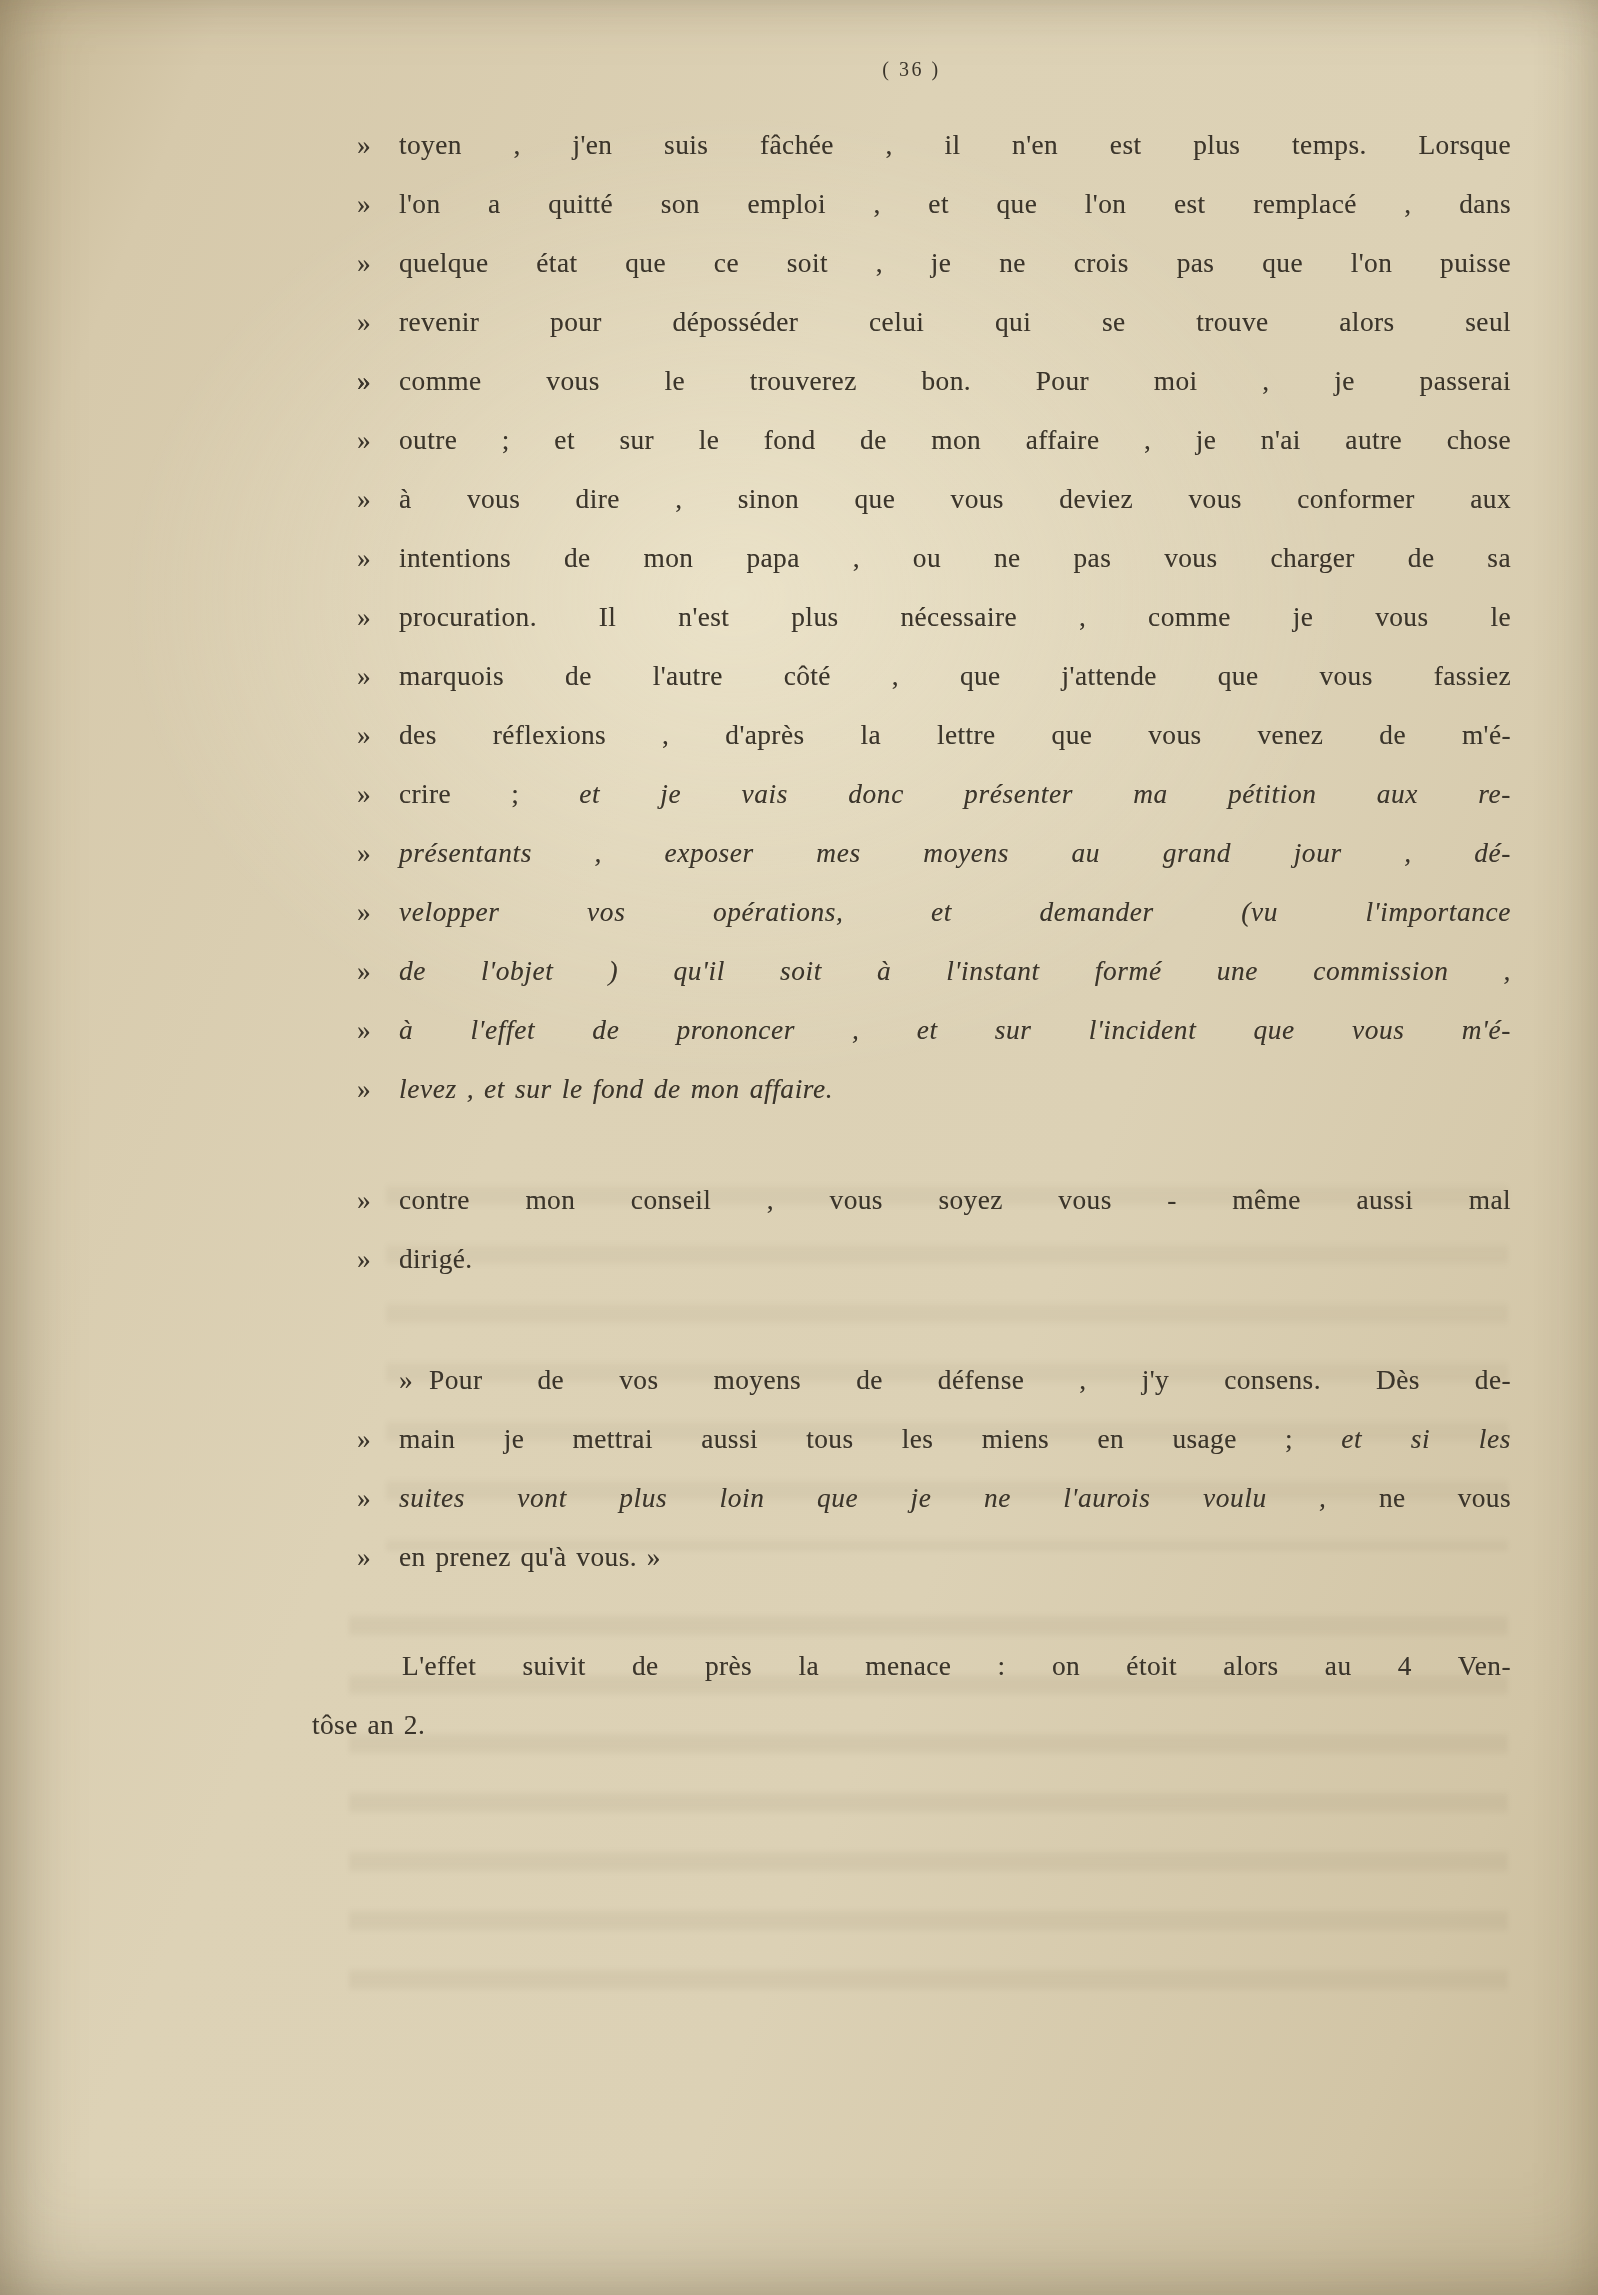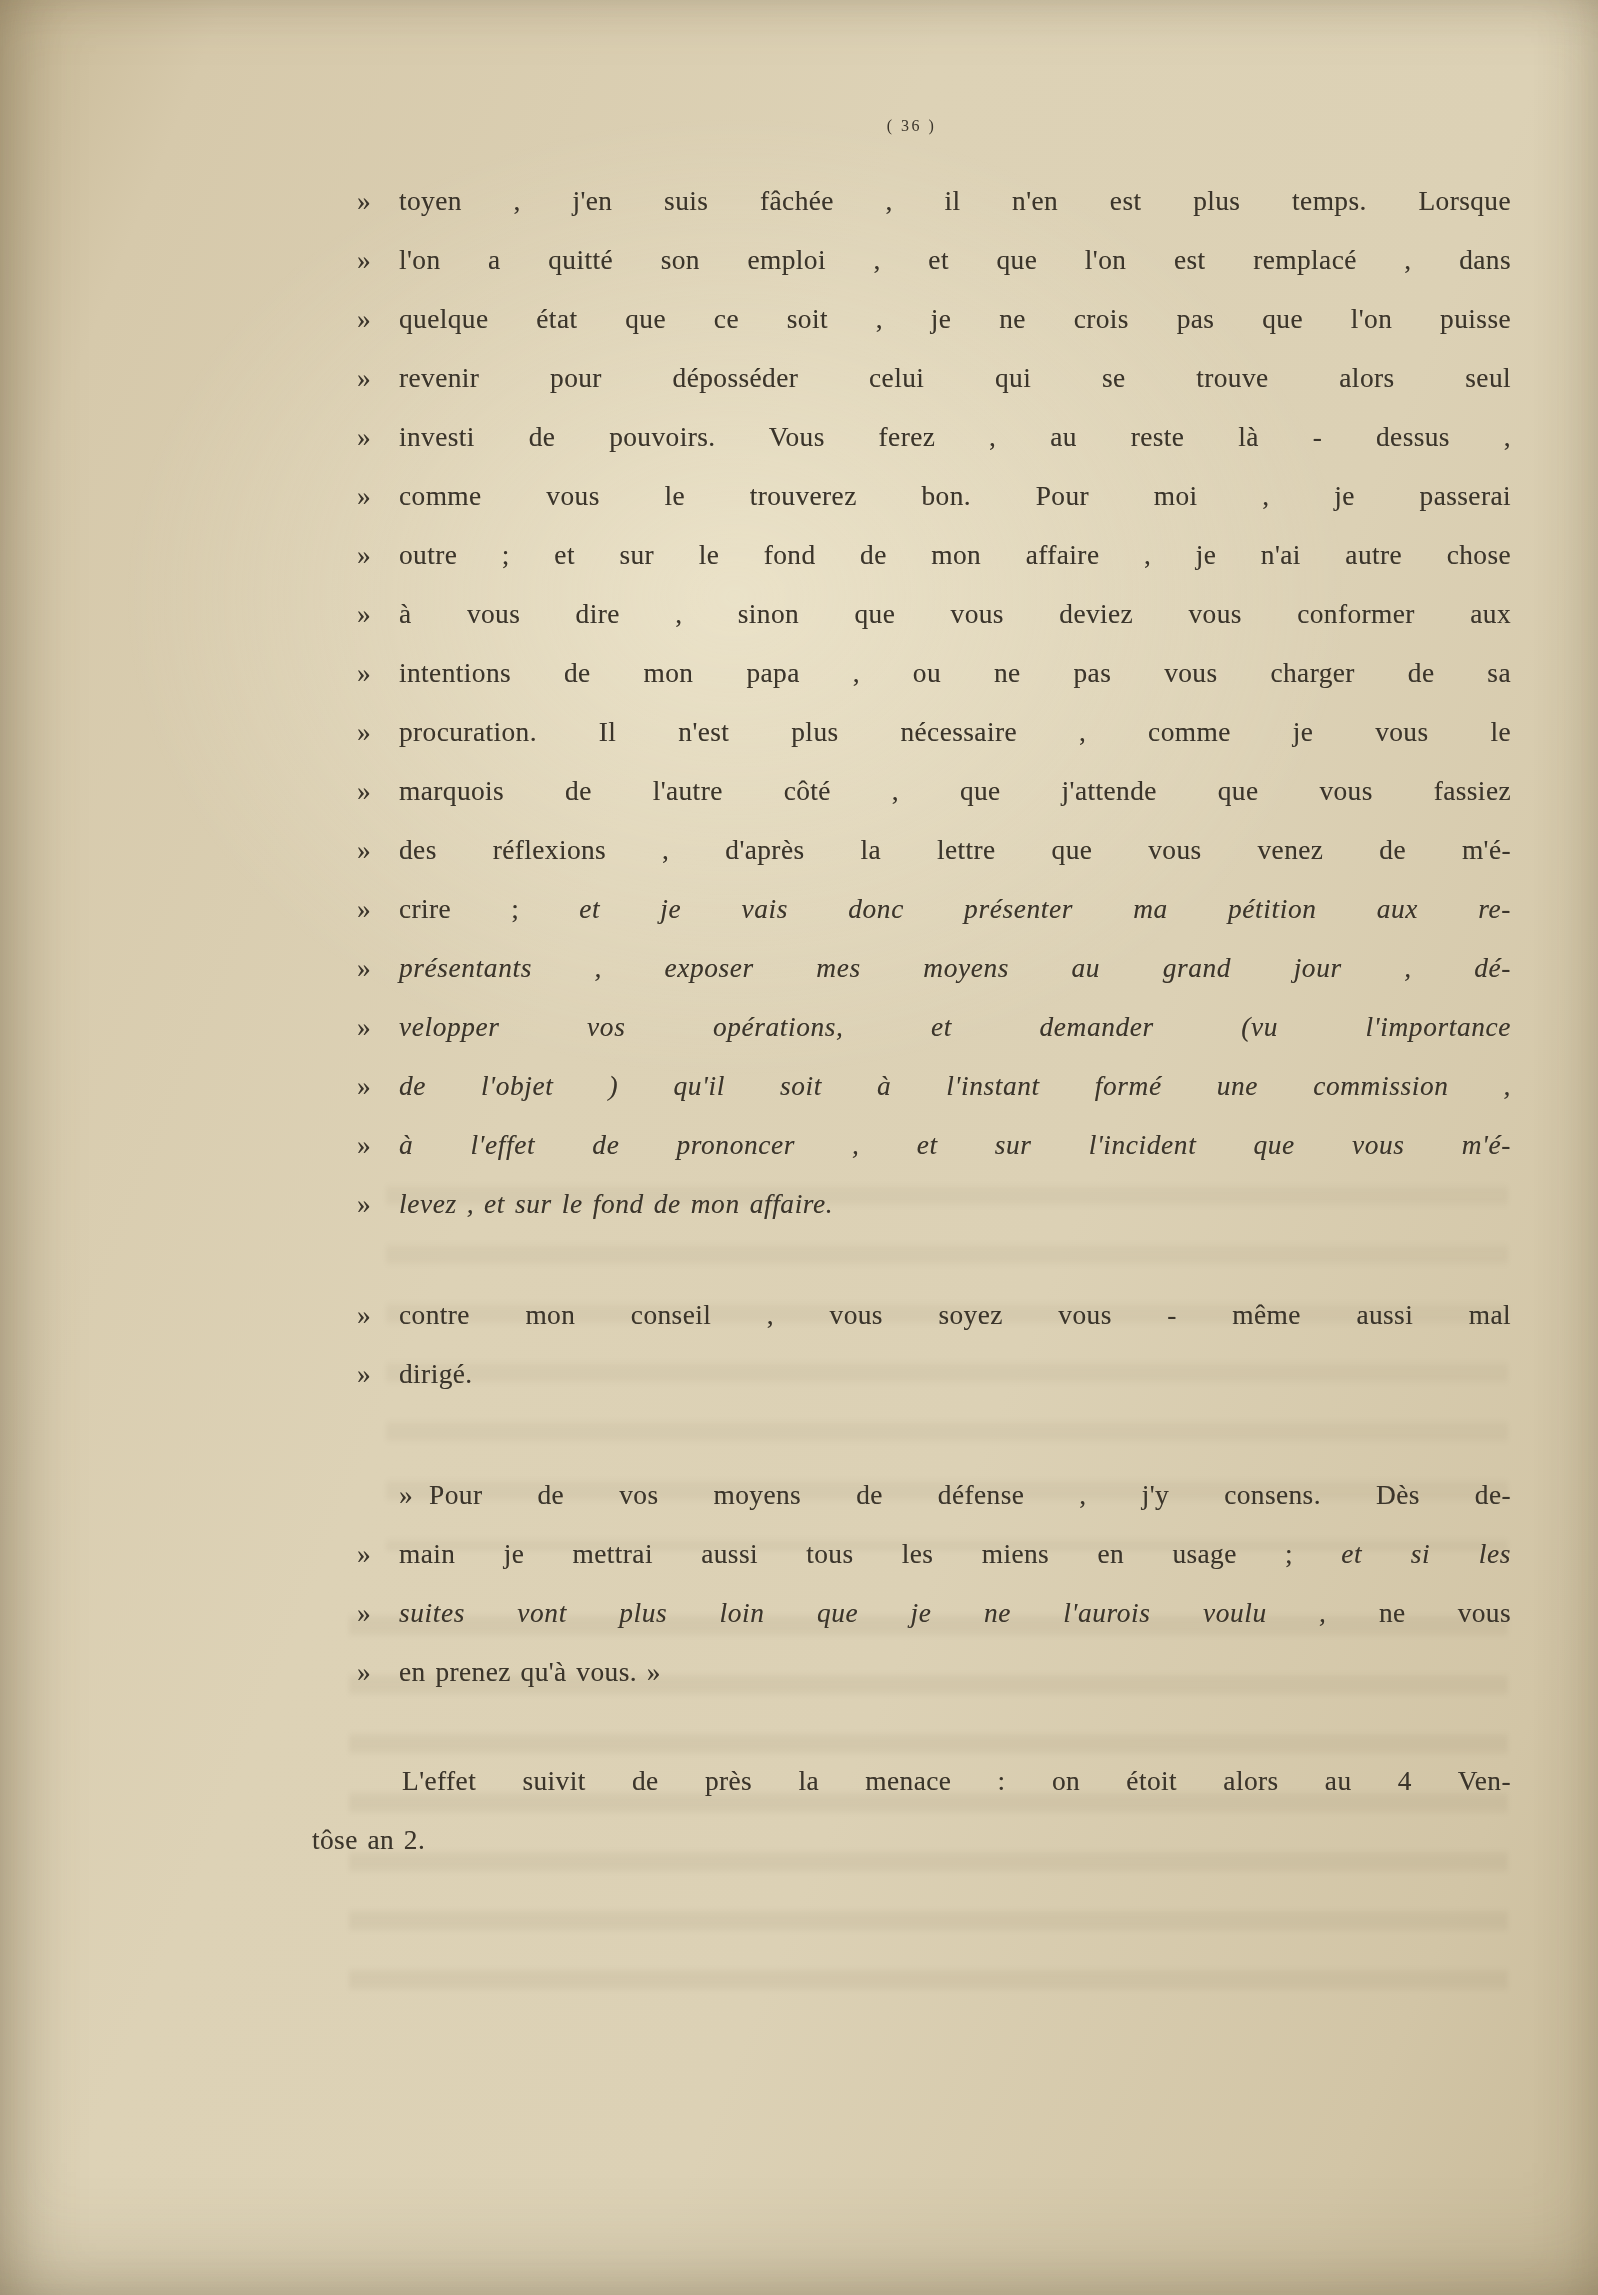--- a/index.html
+++ b/index.html
@@ -44,25 +44,25 @@
   .bleed-b { left: 349px; top: 1595px; width: 1159px; height: 411px; opacity: 0.13; }
 
   main.page-body {
     position: absolute;
     left: 312px;
     top: 0;
     width: 1199px;
     color: var(--ink, #3b352b);
   }
   .page-number {
-    margin-top: 110px;
+    margin-top: 54px;
     height: 31px;
     line-height: 31px;
     text-align: center;
-    font-size: 16px;
+    font-size: 20px;
     letter-spacing: 2.5px;
   }
   .text-block { margin-top: 31px; }
 
   .line {
     font-size: 27.4px;
     line-height: 59px;
     letter-spacing: 0.4px;
     word-spacing: 2.5px;
     white-space: normal;
@@ -97,21 +97,21 @@
 <div class="bleed bleed-b"></div>
 
 <main class="page-body">
   <div class="page-number">( 36 )</div>
   <section class="text-block">
       <div class="para quote">
         <div class="line just"><span class="marker">»</span><span>toyen , j'en suis fâchée , il n'en est plus temps. Lorsque</span></div>
         <div class="line just"><span class="marker">»</span><span>l'on a quitté son emploi , et que l'on est remplacé , dans</span></div>
         <div class="line just"><span class="marker">»</span><span>quelque état que ce soit , je ne crois pas que l'on puisse</span></div>
         <div class="line just"><span class="marker">»</span><span>revenir pour déposséder celui qui se trouve alors seul</span></div>
-        <div class="line just"><span class="marker">»</span><span>investi de pouvoirs. Vous ferez , au reste là - dessus ,</span></div>
+        <div class="line just"><span class="marker">»</span></div>
         <div class="line just"><span class="marker">»</span><span>comme vous le trouverez bon. Pour moi , je passerai</span></div>
         <div class="line just"><span class="marker">»</span><span>outre ; et sur le fond de mon affaire , je n'ai autre chose</span></div>
         <div class="line just"><span class="marker">»</span><span>à vous dire , sinon que vous deviez vous conformer aux</span></div>
         <div class="line just"><span class="marker">»</span><span>intentions de mon papa , ou ne pas vous charger de sa</span></div>
         <div class="line just"><span class="marker">»</span><span>procuration. Il n'est plus nécessaire , comme je vous le</span></div>
         <div class="line just"><span class="marker">»</span><span>marquois de l'autre côté , que j'attende que vous fassiez</span></div>
         <div class="line just"><span class="marker">»</span><span>des réflexions , d'après la lettre que vous venez de m'é-</span></div>
         <div class="line just"><span class="marker">»</span><span>crire ; </span><span class="it">et je vais donc présenter ma pétition aux re-</span></div>
         <div class="line just"><span class="marker">»</span><span class="it">présentants , exposer mes moyens au grand jour , dé-</span></div>
         <div class="line just"><span class="marker">»</span><span class="it">velopper vos opérations, et demander (vu l'importance</span></div>

